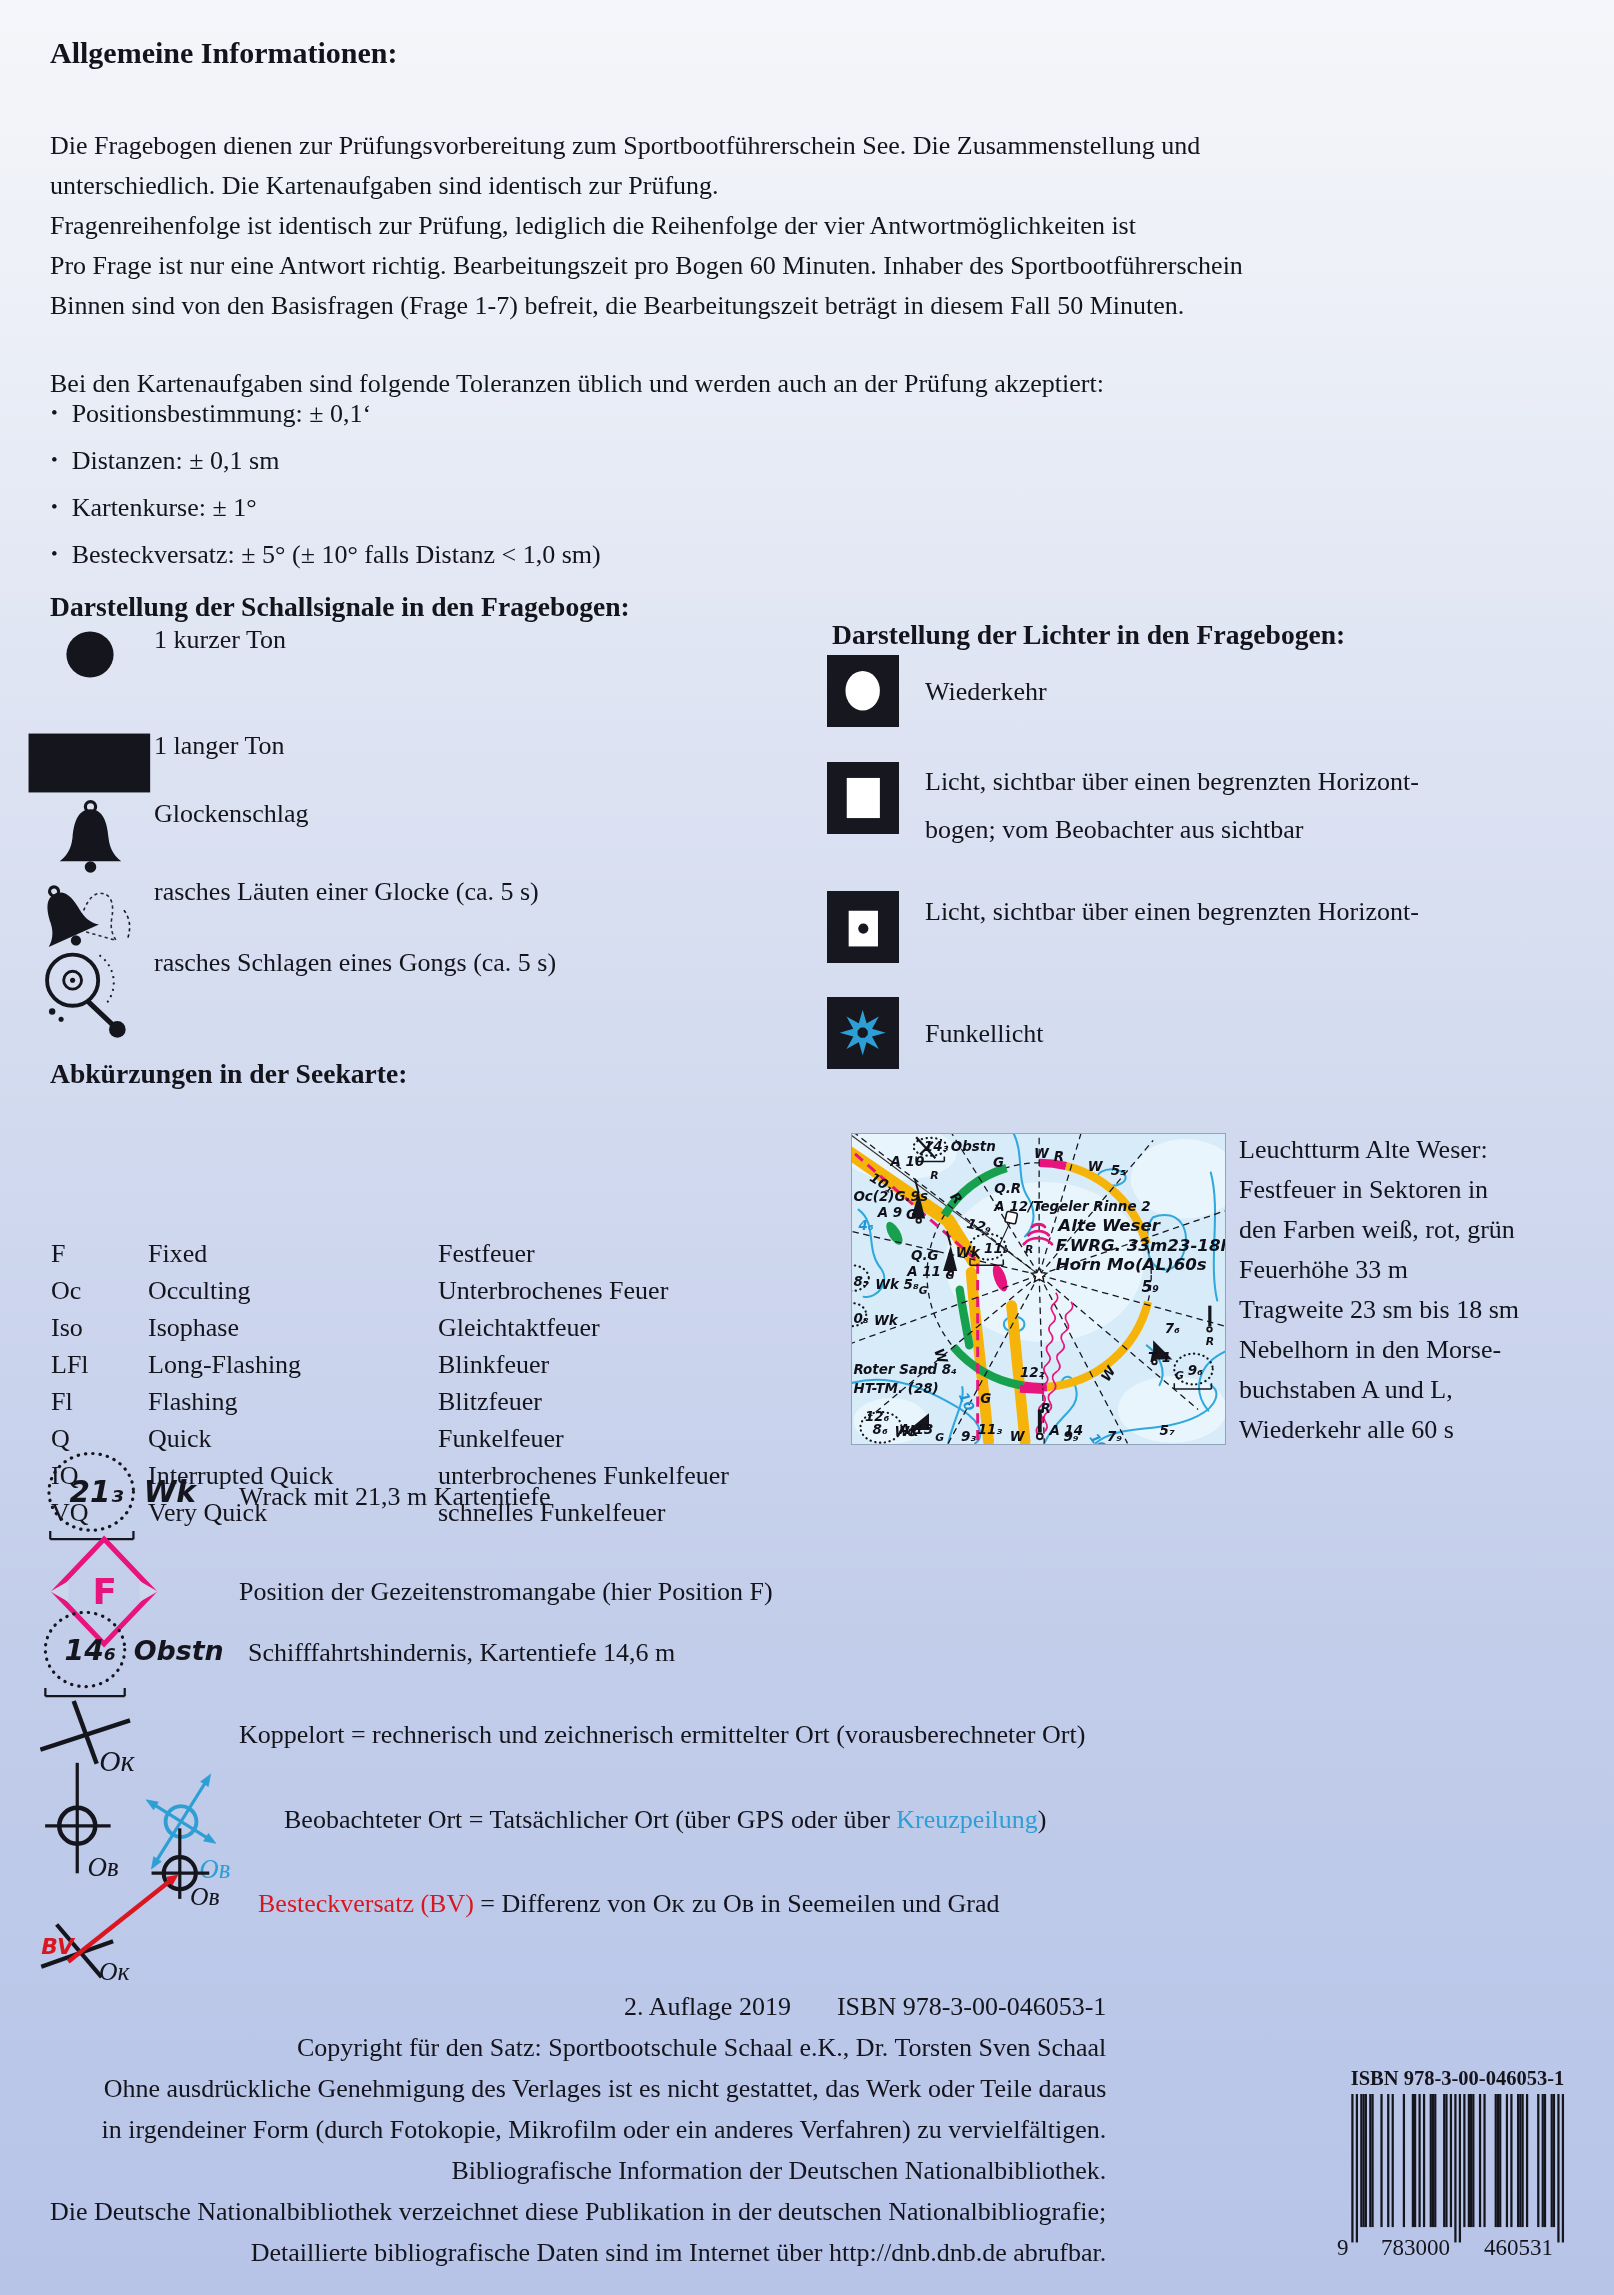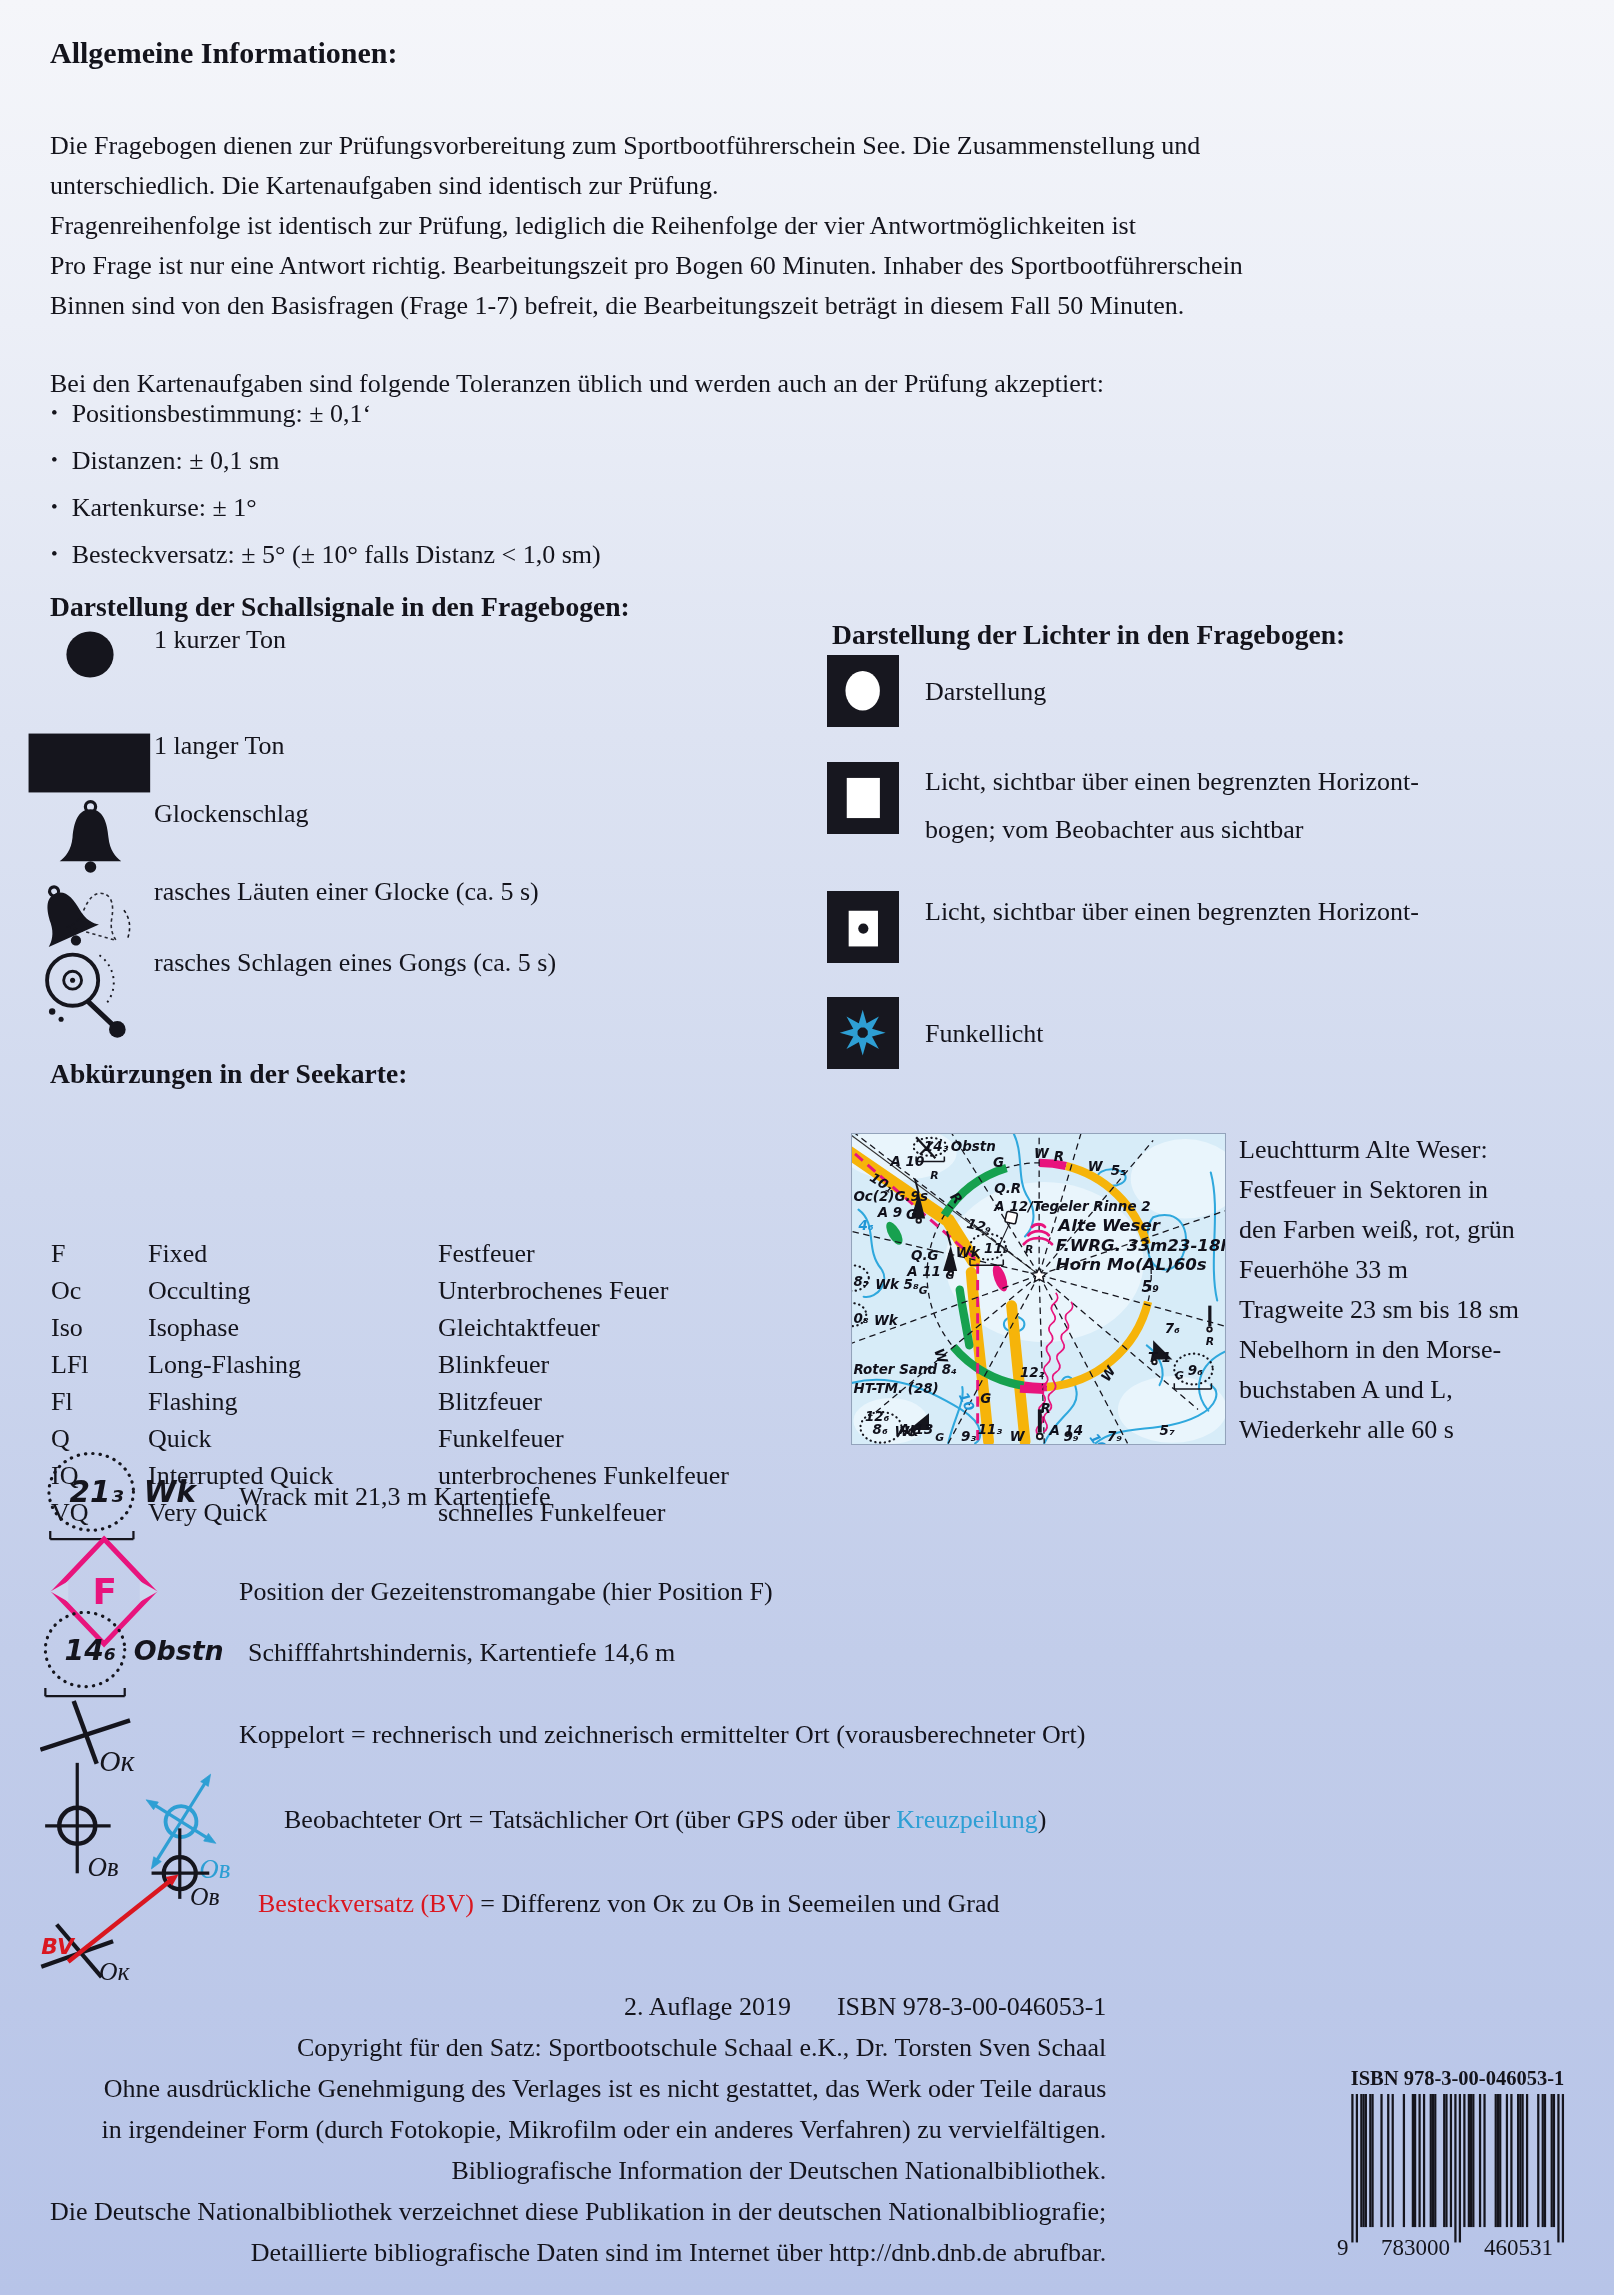--- a/index.html
+++ b/index.html
@@ -125,21 +125,21 @@
         <circle cx="44" cy="116" r="4" fill="#15151d"></circle>
       </svg>
     </div>
     <div class="lbl">rasches Schlagen eines Gongs (ca. 5 s)</div>
   </div>
 
   <svg class="abs" style="left:827px;top:655px;" width="72" height="72" viewBox="0 0 113 113">
     <rect width="113" height="113" fill="#17171f"></rect>
       <ellipse cx="56" cy="56" rx="27" ry="31" fill="#fff"></ellipse>
   </svg>
-  <div class="abs lrow-lbl" style="left:925px;top:668px;">Darstellung</div>
+  <div class="abs lrow-lbl" style="left:925px;top:668px;">Wiederkehr</div>
 
   <svg class="abs" style="left:827px;top:762px;" width="72" height="72" viewBox="0 0 113 113">
     <rect width="113" height="113" fill="#17171f"></rect>
       <rect x="31" y="25" width="52" height="63" fill="#fff"></rect>
   </svg>
   <div class="abs" style="left:925px;top:758px;">
     <div class="lrow-lbl">Licht, sichtbar über einen begrenzten Horizont-</div>
     <div class="lrow-lbl">bogen; vom Beobachter aus sichtbar</div>
   </div>
 

